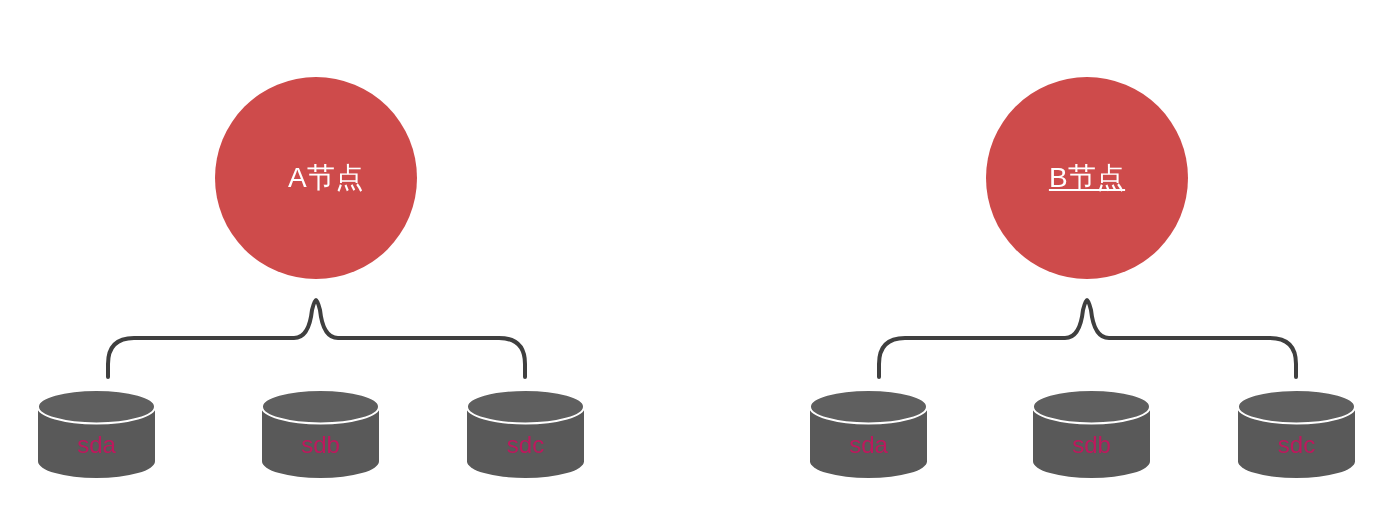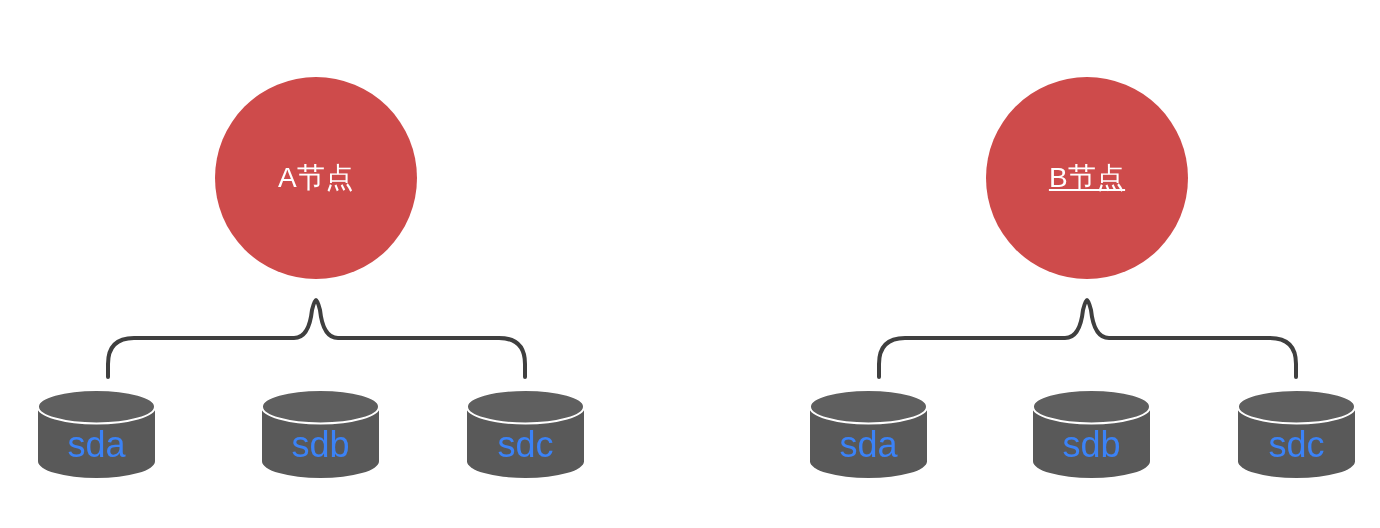--- a/index.html
+++ b/index.html
@@ -29,22 +29,22 @@
     color: #ffffff;
     font-size: 28px;
     line-height: 1;
     letter-spacing: 0.5px;
     white-space: nowrap;
     transform: translate(-50%, -50%);
     pointer-events: none;
   }
   .disk-label {
     position: absolute;
-    color: #3b82f6;
-    font-size: 36px;
+    color: #be185d;
+    font-size: 24px;
     line-height: 1;
     white-space: nowrap;
     transform: translate(-50%, -50%);
     pointer-events: none;
   }
 </style>
 </head>
 <body>
 
 <div id="stage">
@@ -78,18 +78,18 @@
         <g>
           <path d="M 1238 406.72 L 1238 461.28 A 58.5 16.72 0 0 0 1355 461.28 L 1355 406.72 Z" fill="#595959"></path>
           <ellipse cx="1296.5" cy="406.72" rx="58.5" ry="16.72" fill="#5f5f5f" stroke="#ffffff" stroke-width="2"></ellipse>
         </g>
         <circle cx="1087" cy="178" r="101" fill="#ce4b4b"></circle>
       </g>
     </svg>
 <div class="disk-label" style="left: 96.5px; top: 445.44px;">sda</div>
     <div class="disk-label" style="left: 320.5px; top: 445.44px;">sdb</div>
     <div class="disk-label" style="left: 525.5px; top: 445.44px;">sdc</div>
-    <div class="node-label" style="left: 316px; top: 178px;">A节点</div>
+    <div class="node-label" style="left: 326px; top: 178px;">A节点</div>
     <div class="disk-label" style="left: 868.5px; top: 445.44px;">sda</div>
     <div class="disk-label" style="left: 1091.5px; top: 445.44px;">sdb</div>
     <div class="disk-label" style="left: 1296.5px; top: 445.44px;">sdc</div>
     <div class="node-label" style="left: 1087px; top: 178px; text-decoration: underline;">B节点</div>
   </div>
 
 </body></html>

